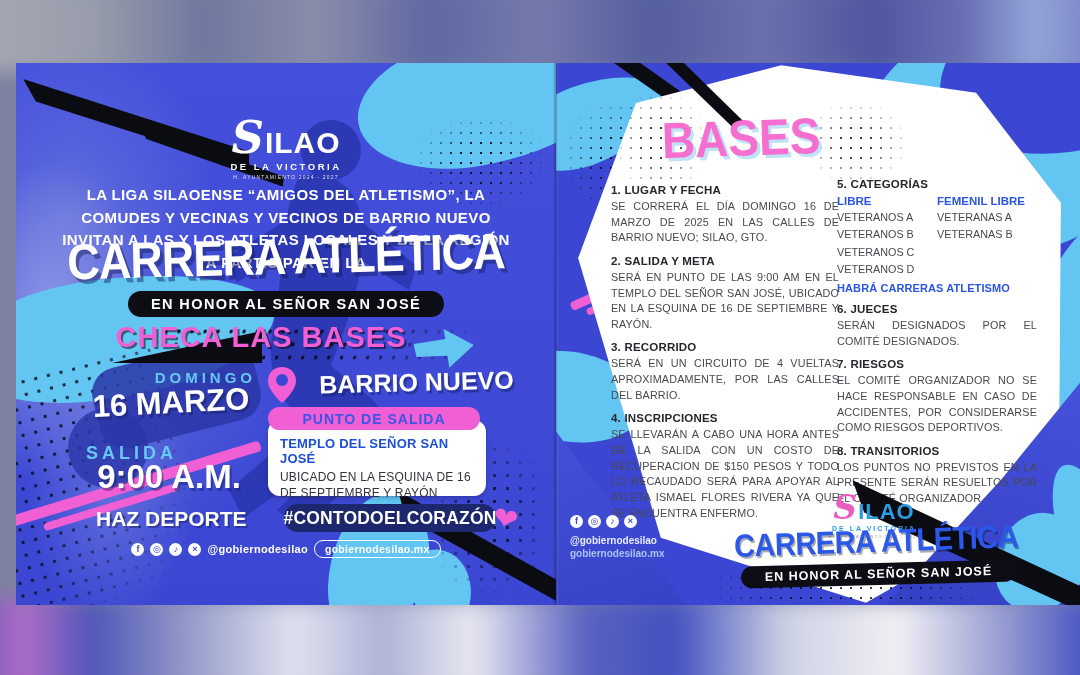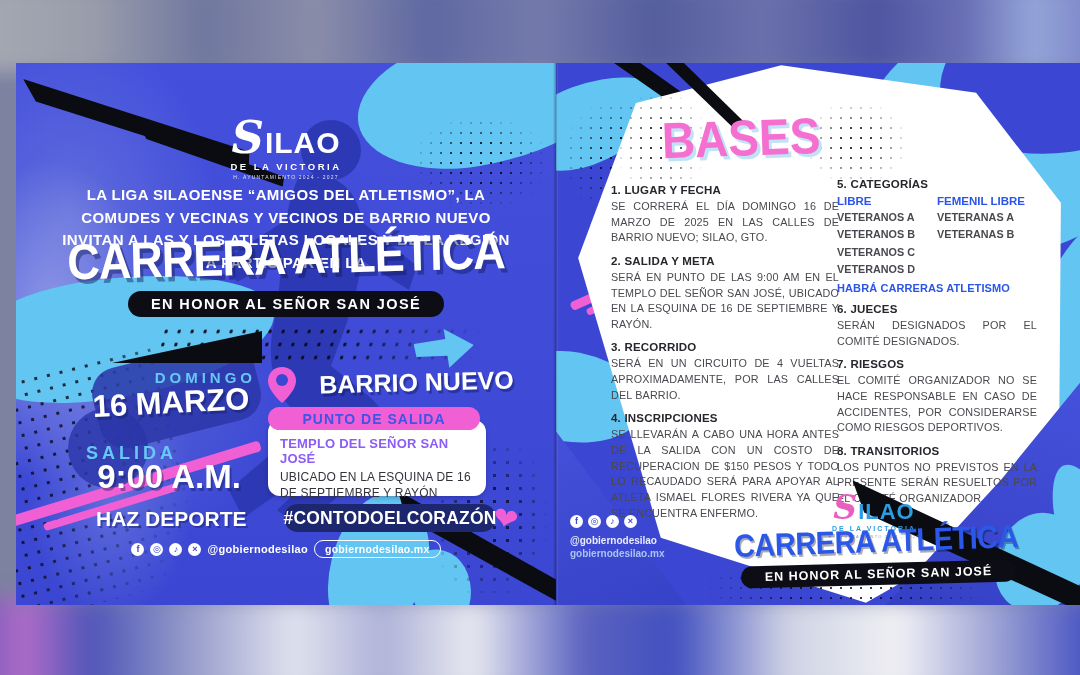--- a/index.html
+++ b/index.html
@@ -64,21 +64,21 @@
   .l-time{left:48px;top:395px;width:210px;text-align:center;color:#fff;font-weight:900;font-size:33px;
     z-index:22;text-shadow:2px 3px 0 rgba(18,26,90,.4);}
   .l-location{left:288px;top:305px;width:225px;text-align:center;color:#fff;font-weight:900;
     font-size:25px;transform:rotate(-1.5deg);z-index:22;text-shadow:2px 3px 0 rgba(18,26,90,.45);}
   .l-pin{left:250px;top:302px;z-index:22;}
   .l-puntopill{left:252px;top:344px;width:212px;height:23px;background:#f05fd4;border-radius:12px;
     color:#3c55e6;font-weight:900;font-size:14px;letter-spacing:1px;display:flex;align-items:center;
     justify-content:center;z-index:23;}
   .l-card{left:252px;top:357px;width:218px;height:76px;background:#fff;border-radius:12px;
     padding:16px 12px 8px 12px;z-index:22;box-shadow:0 2px 4px rgba(10,12,60,.25);}
-  .l-venue{color:#8b5cf6;font-weight:bold;font-size:13px;letter-spacing:.2px;}
+  .l-venue{color:#1d4ed8;font-weight:bold;font-size:13px;letter-spacing:.2px;}
   .l-venue-detail{color:#33333b;font-size:12px;line-height:1.35;margin-top:3px;letter-spacing:.2px;}
   .l-motto{left:80px;top:444px;width:190px;color:#fff;font-weight:900;font-size:21px;
     z-index:22;text-shadow:2px 2px 0 rgba(18,26,90,.4);}
   .l-hashpill{left:268px;top:441px;width:212px;height:28px;background:#1d276e;border-radius:15px;
     color:#fff;font-weight:900;font-size:17.5px;display:flex;align-items:center;justify-content:center;
     z-index:22;letter-spacing:.2px;}
   .l-heart{left:477px;top:438px;font-size:30px;color:#f05fd4;z-index:23;transform:rotate(12deg);}
   .l-social{left:0;top:477px;width:540px;display:flex;align-items:center;justify-content:center;
     gap:6px;z-index:22;}
   .sicon{width:13px;height:13px;border-radius:50%;background:#fff;color:#3b47d2;font-size:9px;
@@ -92,21 +92,21 @@
   .r-title{left:70px;top:48px;width:230px;text-align:center;color:#f56fd0;font-weight:900;font-size:46px;
     transform:rotate(-2deg) scaleY(1.1);z-index:15;text-shadow:3px 3px 0 #bfe3f5;letter-spacing:0px;}
   .r-col{position:absolute;z-index:15;}
   .r-col-left{left:55px;top:112px;width:228px;}
   .r-col-right{left:281px;top:106px;width:200px;}
   .sec-h{color:#26262c;font-weight:bold;font-size:11.5px;letter-spacing:.2px;margin:9px 0 3px 0;}
   .sec-b{color:#48484f;font-size:10.8px;line-height:1.45;text-align:justify;letter-spacing:.15px;}
   .cat-cols{display:flex;}
   .cat-col{width:50%;}
   .cat-head{color:#2b55e8;font-weight:900;font-size:11.5px;margin:2px 0;}
-  .cat-item{color:#48484f;font-size:10.8px;line-height:1.62;font-weight:bold;}
+  .cat-item{color:#48484f;font-size:10.8px;line-height:1.62;}
   .cat-note{color:#2b55e8;font-weight:900;font-size:11px;margin-top:3px;letter-spacing:.1px;}
   .r-logo{left:228px;top:428px;width:180px;text-align:center;z-index:16;color:#2b9de0;}
   .r-logo .logo-word{font-size:22px;color:#2b9de0;}
   .r-logo .logo-word::first-letter{color:#e85fc0;}
   .r-logo .logo-sub{font-size:7px;color:#2b9de0;letter-spacing:2px;}
   .r-logo .logo-tiny{font-size:4px;color:#8a8a95;}
   .r-title2{left:150px;top:462px;width:340px;text-align:center;color:#2b58e8;font-weight:900;font-size:29px;
     letter-spacing:-0.5px;transform:rotate(-2deg) scaleY(1.1);z-index:16;text-shadow:1.5px 2px 0 rgba(10,14,40,.35);}
   .r-honor{left:185px;top:500px;width:275px;height:22px;background:#0d0d16;border-radius:12px;color:#fff;
     font-weight:bold;font-size:12.5px;letter-spacing:1px;display:flex;align-items:center;justify-content:center;
@@ -165,20 +165,21 @@
         <div class="logo-tiny">H. AYUNTAMIENTO 2024 - 2027</div>
       </div>
 
       <div class="abs l-intro">LA LIGA SILAOENSE “AMIGOS DEL ATLETISMO”, LA COMUDES Y VECINAS Y VECINOS DE BARRIO NUEVO INVITAN A LAS Y LOS ATLETAS LOCALES Y DE LA REGIÓN A PARTICIPAR EN LA</div>
 
       <div class="abs l-title">CARRERA ATLÉTICA</div>
       <div class="abs l-honor">EN HONOR AL SEÑOR SAN JOSÉ</div>
 
       <div class="abs l-checa-wedge"></div>
       <div class="abs l-checa-band dots"></div>
+      <div class="abs l-checa">CHECA LAS BASES</div>
       <svg class="abs l-arrow" width="62" height="48" viewBox="0 0 62 48">
         <polygon points="0,17 32,14 31,4 60,22 34,43 33,31 2,30" fill="#62c5f2" transform="rotate(-4 31 24)"></polygon>
       </svg>
 
       <div class="abs l-daylabel">DOMINGO</div>
       <div class="abs l-date">16 MARZO</div>
       <div class="abs l-startlabel">SALIDA</div>
       <div class="abs l-time">9:00 A.M.</div>
 
       <svg class="abs l-pin" width="32" height="40" viewBox="0 0 32 40">

